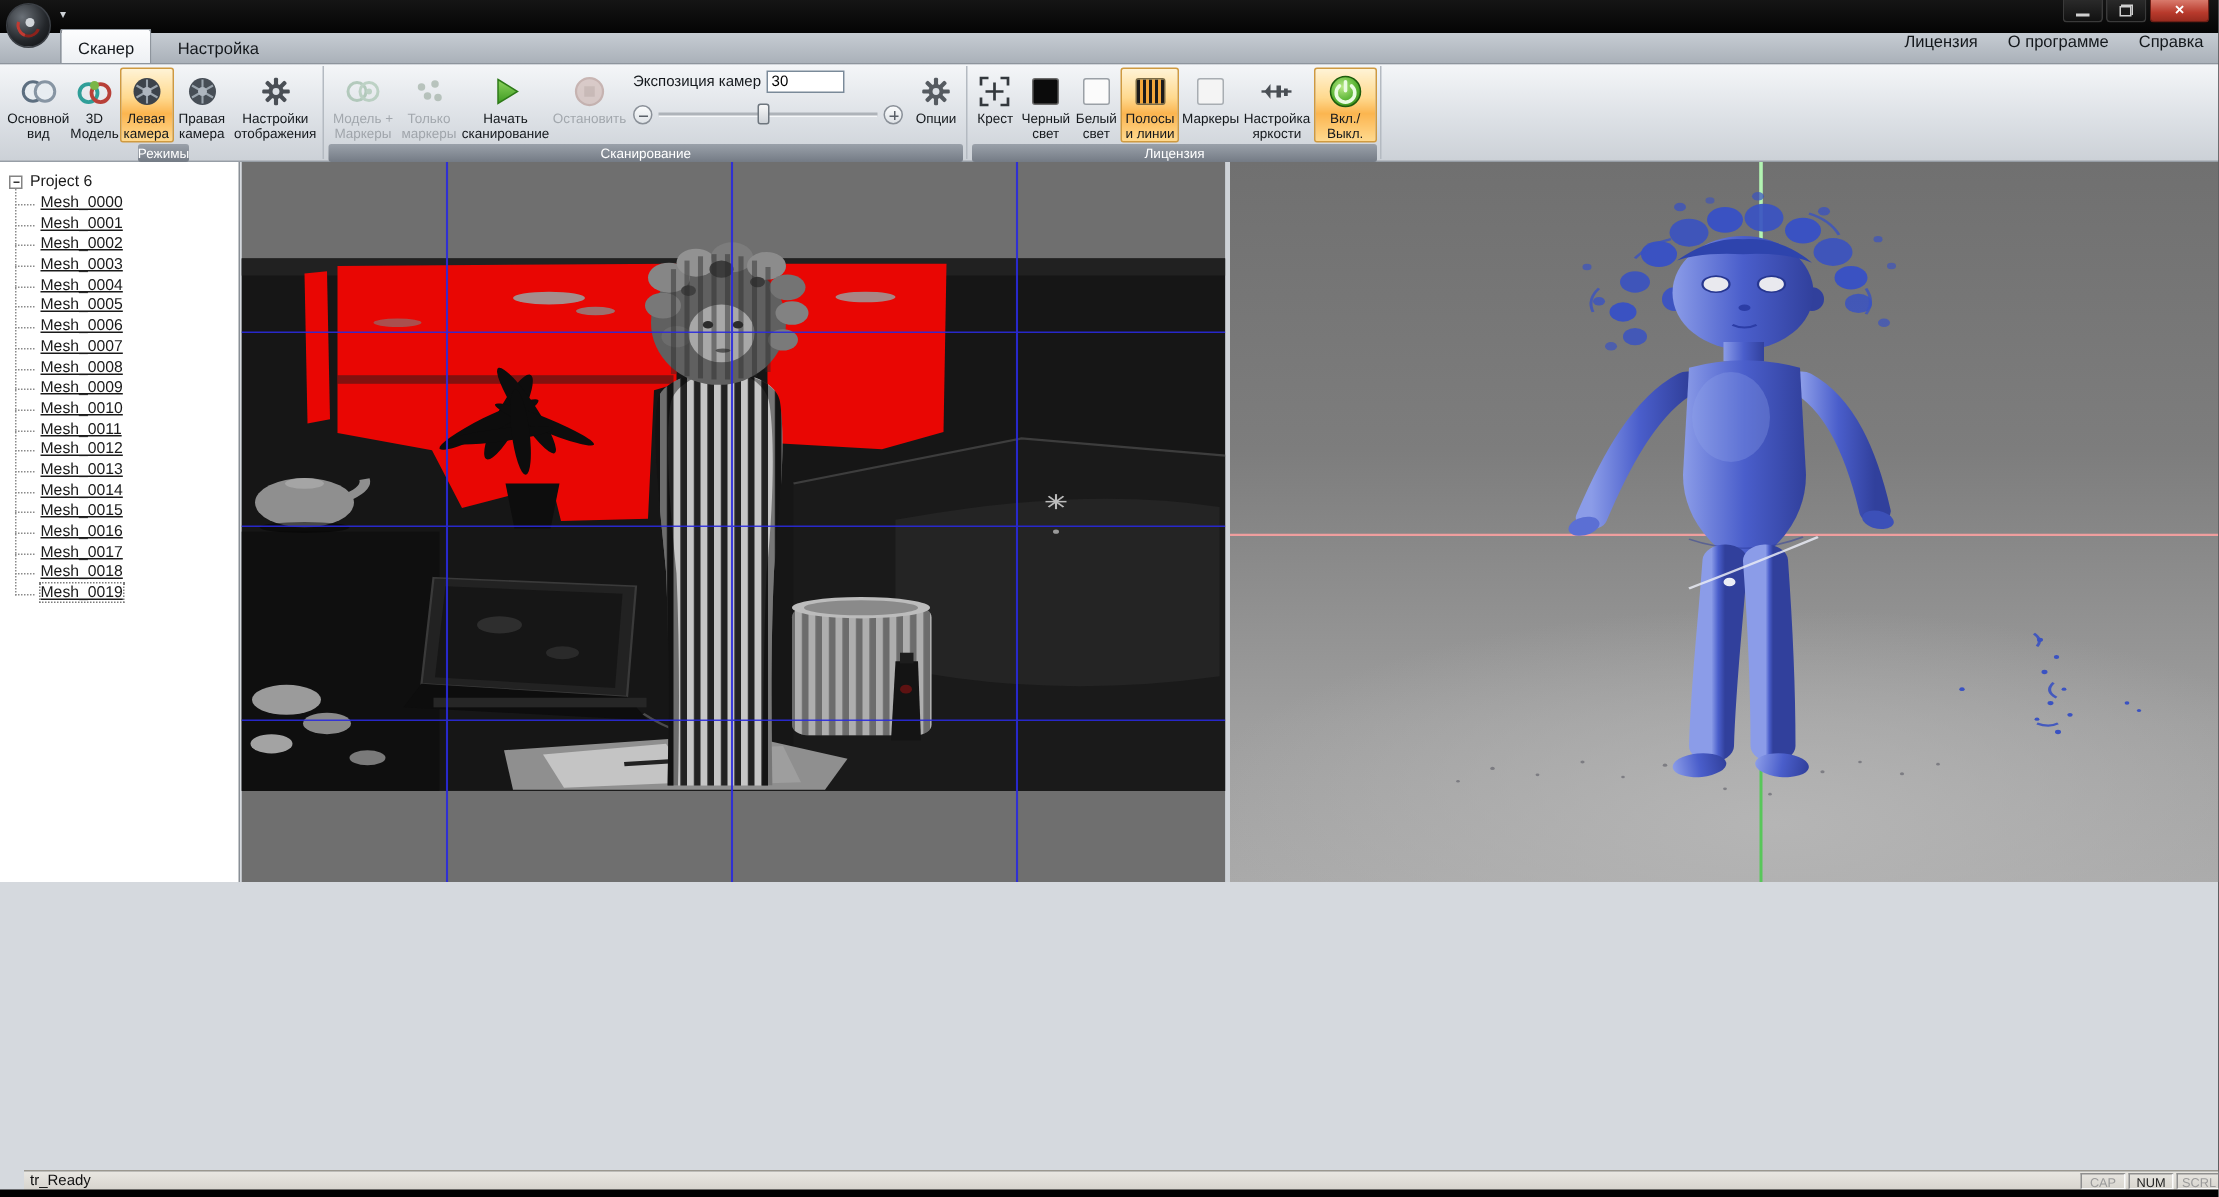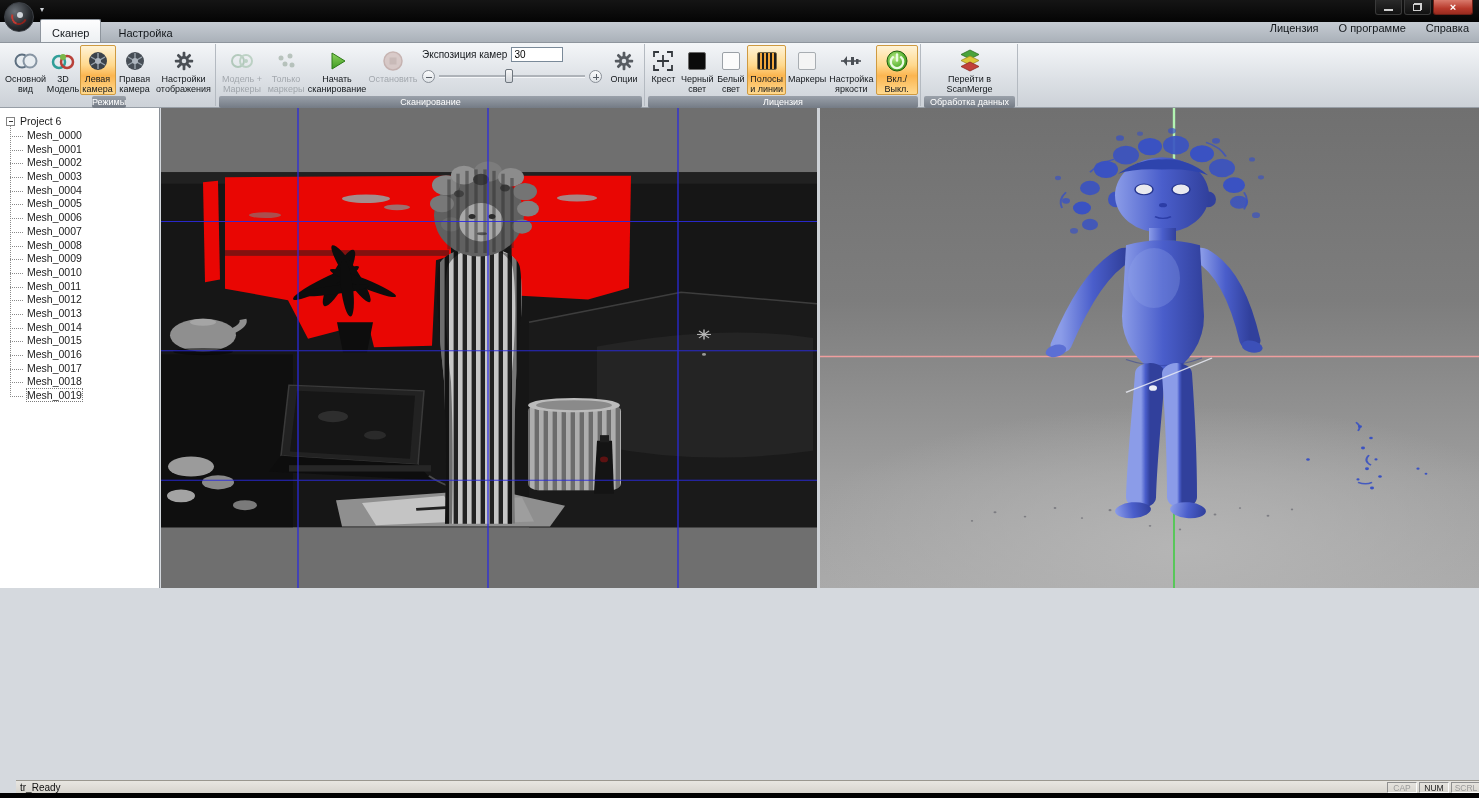--- a/index.html
+++ b/index.html
@@ -66,21 +66,21 @@
   .sl-thumb{position:absolute;left:45%;top:-6px;width:8px;height:14px;background:linear-gradient(#f8f8f8,#cfd3d8);border:1px solid #6e767e;border-radius:2px;}
 
   
   .content{position:absolute;top:108px;left:0;width:1479px;height:480px;}
   .tree-panel{position:absolute;left:0;top:0;width:160px;height:100%;background:#fff;border-right:1px solid #898f96;overflow:hidden;font-size:10.5px;color:#1a1a1a;}
   .tree-root{display:flex;align-items:center;gap:5px;padding:7px 0 2px 6px;}
   .expander{position:relative;width:9px;height:9px;border:1px solid #848484;background:#fff;flex:0 0 auto;}
   .expander::after{content:"";position:absolute;left:1.5px;top:3.5px;width:4px;height:1px;background:#333;}
   .tree-children{position:relative;margin-left:10px;}
   .tree-children::before{content:"";position:absolute;left:0;top:-3px;bottom:6px;border-left:1px dotted #8a8a8a;}
-  .tree-item{position:relative;height:13.7px;line-height:13.7px;padding-left:17px;white-space:nowrap;cursor:default;}
+  .tree-item{position:relative;height:13.7px;line-height:13.7px;padding-left:17px;white-space:nowrap;cursor:default;text-decoration:underline;}
   .tree-item::before{content:"";position:absolute;left:0;top:7px;width:13px;border-top:1px dotted #8a8a8a;}
   .tree-item:last-child .tlabel{outline:1px dotted #7c7c7c;}
   .camera-panel{position:absolute;left:161px;top:0;width:656px;height:100%;}
   .divider{position:absolute;left:817px;top:0;width:3px;height:100%;background:#ced2d7;}
   .view3d-panel{position:absolute;left:820px;top:0;width:659px;height:100%;
     background:radial-gradient(ellipse 120% 60% at 55% 92%,#b5b5b5 0%,rgba(181,181,181,0) 50%),
                linear-gradient(#707070,#7d7d7d 40%,#9e9e9e 78%,#a9a9a9);}
   .fill{position:absolute;left:0;top:0;width:100%;height:100%;display:block;}
 
   
@@ -342,38 +342,20 @@
                 <path d="M13 5.5v6" stroke="#eafbe2" stroke-width="2.4" stroke-linecap="round"></path>
                 <path d="M9 8.2a6.2 6.2 0 1 0 8 0" stroke="#eafbe2" stroke-width="2.4" fill="none" stroke-linecap="round"></path>
               </svg>
           </div>
           <div class="rlabel">Вкл./Выкл.</div>
         </div>
       </div>
       <div class="glabel">Лицензия</div>
     </div>
 
-    <div class="rgroup" id="g-proc">
-      <div class="rbtns" style="justify-content:center">
-        <div class="rbtn" style="width:90px">
-          <div class="ricon">
-            <svg width="26" height="26">
-                <g stroke-width="0.8">
-                  <path d="M13 2l9 4.5-9 4.5-9-4.5z" fill="#4aa33c" stroke="#2e6e24"></path>
-                  <path d="M13 8l9 4.5-9 4.5-9-4.5z" fill="#ddc83a" stroke="#9e8d22"></path>
-                  <path d="M13 14l9 4.5-9 4.5-9-4.5z" fill="#c2403a" stroke="#8a2a24"></path>
-                </g>
-              </svg>
-          </div>
-          <div class="rlabel">Перейти в
-ScanMerge</div>
-        </div>
-      </div>
-      <div class="glabel">Обработка данных</div>
-    </div>
   </div>
 
   <div class="content">
 
     <div class="tree-panel">
       <div class="tree-root">
         <span class="expander"></span>
         <span class="root-label">Project 6</span>
       </div>
       <div class="tree-children">

